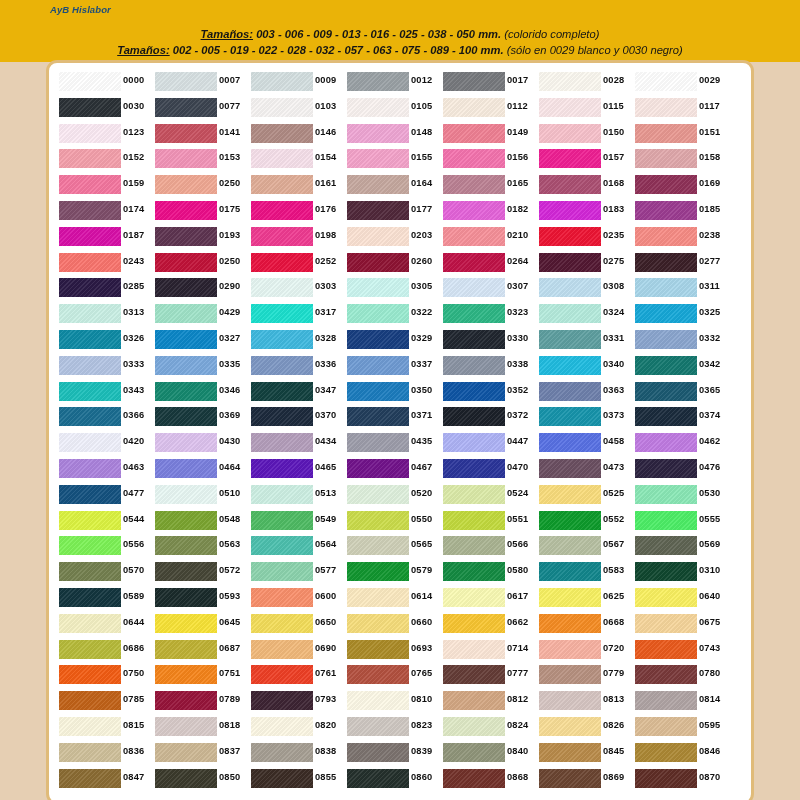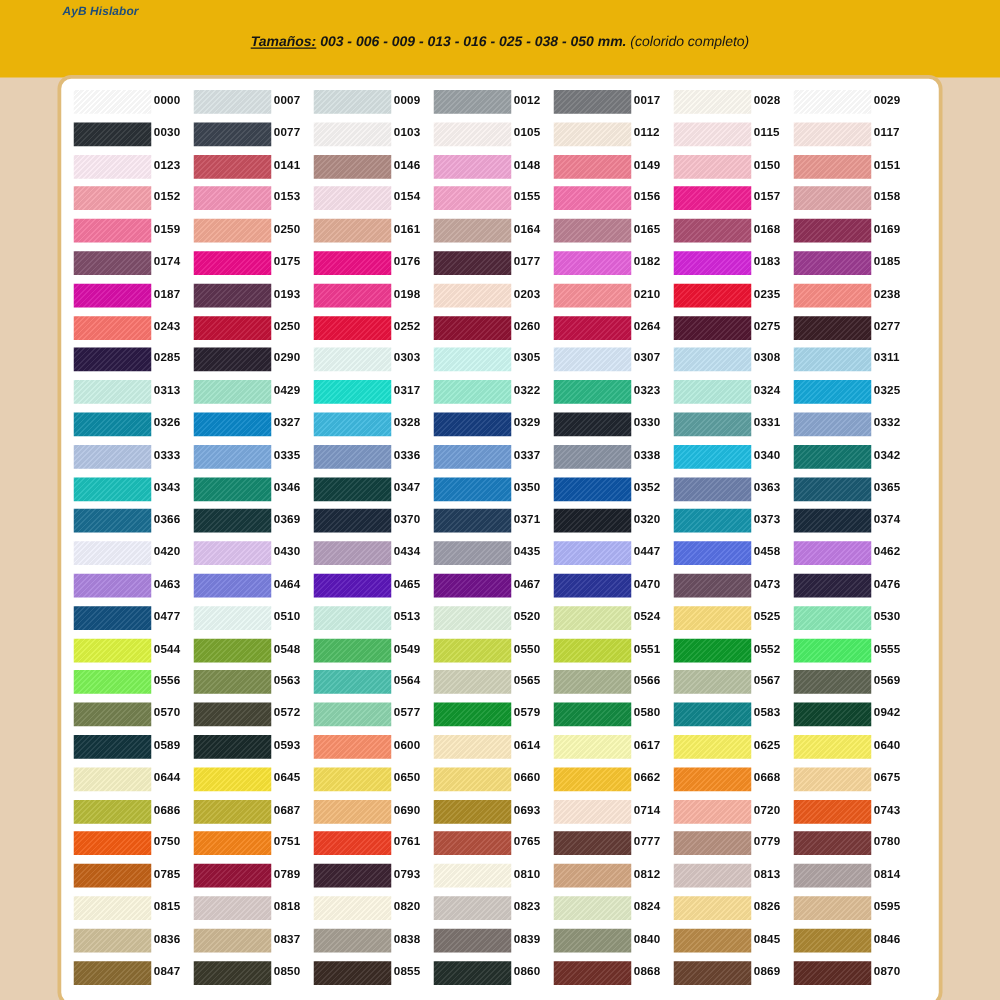--- a/index.html
+++ b/index.html
@@ -135,20 +135,25 @@
 
 <div id="header">
   <div id="brand">AyB Hislabor</div>
 
   <div id="sizeline1" class="sizeline">
     <span class="lbl">Tamaños:</span>
     <span class="nums">003 - 006 - 009 - 013 - 016 - 025 - 038 - 050 mm.</span>
     <span class="note">(colorido completo)</span>
   </div>
 
+  <div id="sizeline2" class="sizeline">
+    <span class="lbl">Tamaños:</span>
+    <span class="nums">002 - 005 - 019 - 022 - 028 - 032 - 057 - 063 - 075 - 089 - 100 mm.</span>
+    <span class="note">(sólo en 0029 blanco y 0030 negro)</span>
+  </div>
 </div>
 
 <div id="card">
   <div id="grid">
       <div class="row">
         <div class="cell c0">
           <div class="swatch" style="background-color: rgb(255, 255, 255);"></div>
           <div class="code">0000</div>
         </div>
         <div class="cell c1">
@@ -548,21 +553,21 @@
         <div class="cell c2">
           <div class="swatch" style="background-color: rgb(28, 42, 60);"></div>
           <div class="code">0370</div>
         </div>
         <div class="cell c3">
           <div class="swatch" style="background-color: rgb(34, 62, 92);"></div>
           <div class="code">0371</div>
         </div>
         <div class="cell c4">
           <div class="swatch" style="background-color: rgb(27, 32, 41);"></div>
-          <div class="code">0320</div>
+          <div class="code">0372</div>
         </div>
         <div class="cell c5">
           <div class="swatch" style="background-color: rgb(22, 148, 171);"></div>
           <div class="code">0373</div>
         </div>
         <div class="cell c6">
           <div class="swatch" style="background-color: rgb(26, 43, 60);"></div>
           <div class="code">0374</div>
         </div>
       </div>
@@ -736,21 +741,21 @@
         <div class="cell c4">
           <div class="swatch" style="background-color: rgb(20, 139, 66);"></div>
           <div class="code">0580</div>
         </div>
         <div class="cell c5">
           <div class="swatch" style="background-color: rgb(18, 134, 140);"></div>
           <div class="code">0583</div>
         </div>
         <div class="cell c6">
           <div class="swatch" style="background-color: rgb(16, 71, 47);"></div>
-          <div class="code">0942</div>
+          <div class="code">0310</div>
         </div>
       </div>
       <div class="row">
         <div class="cell c0">
           <div class="swatch" style="background-color: rgb(19, 53, 62);"></div>
           <div class="code">0589</div>
         </div>
         <div class="cell c1">
           <div class="swatch" style="background-color: rgb(26, 43, 43);"></div>
           <div class="code">0593</div>

